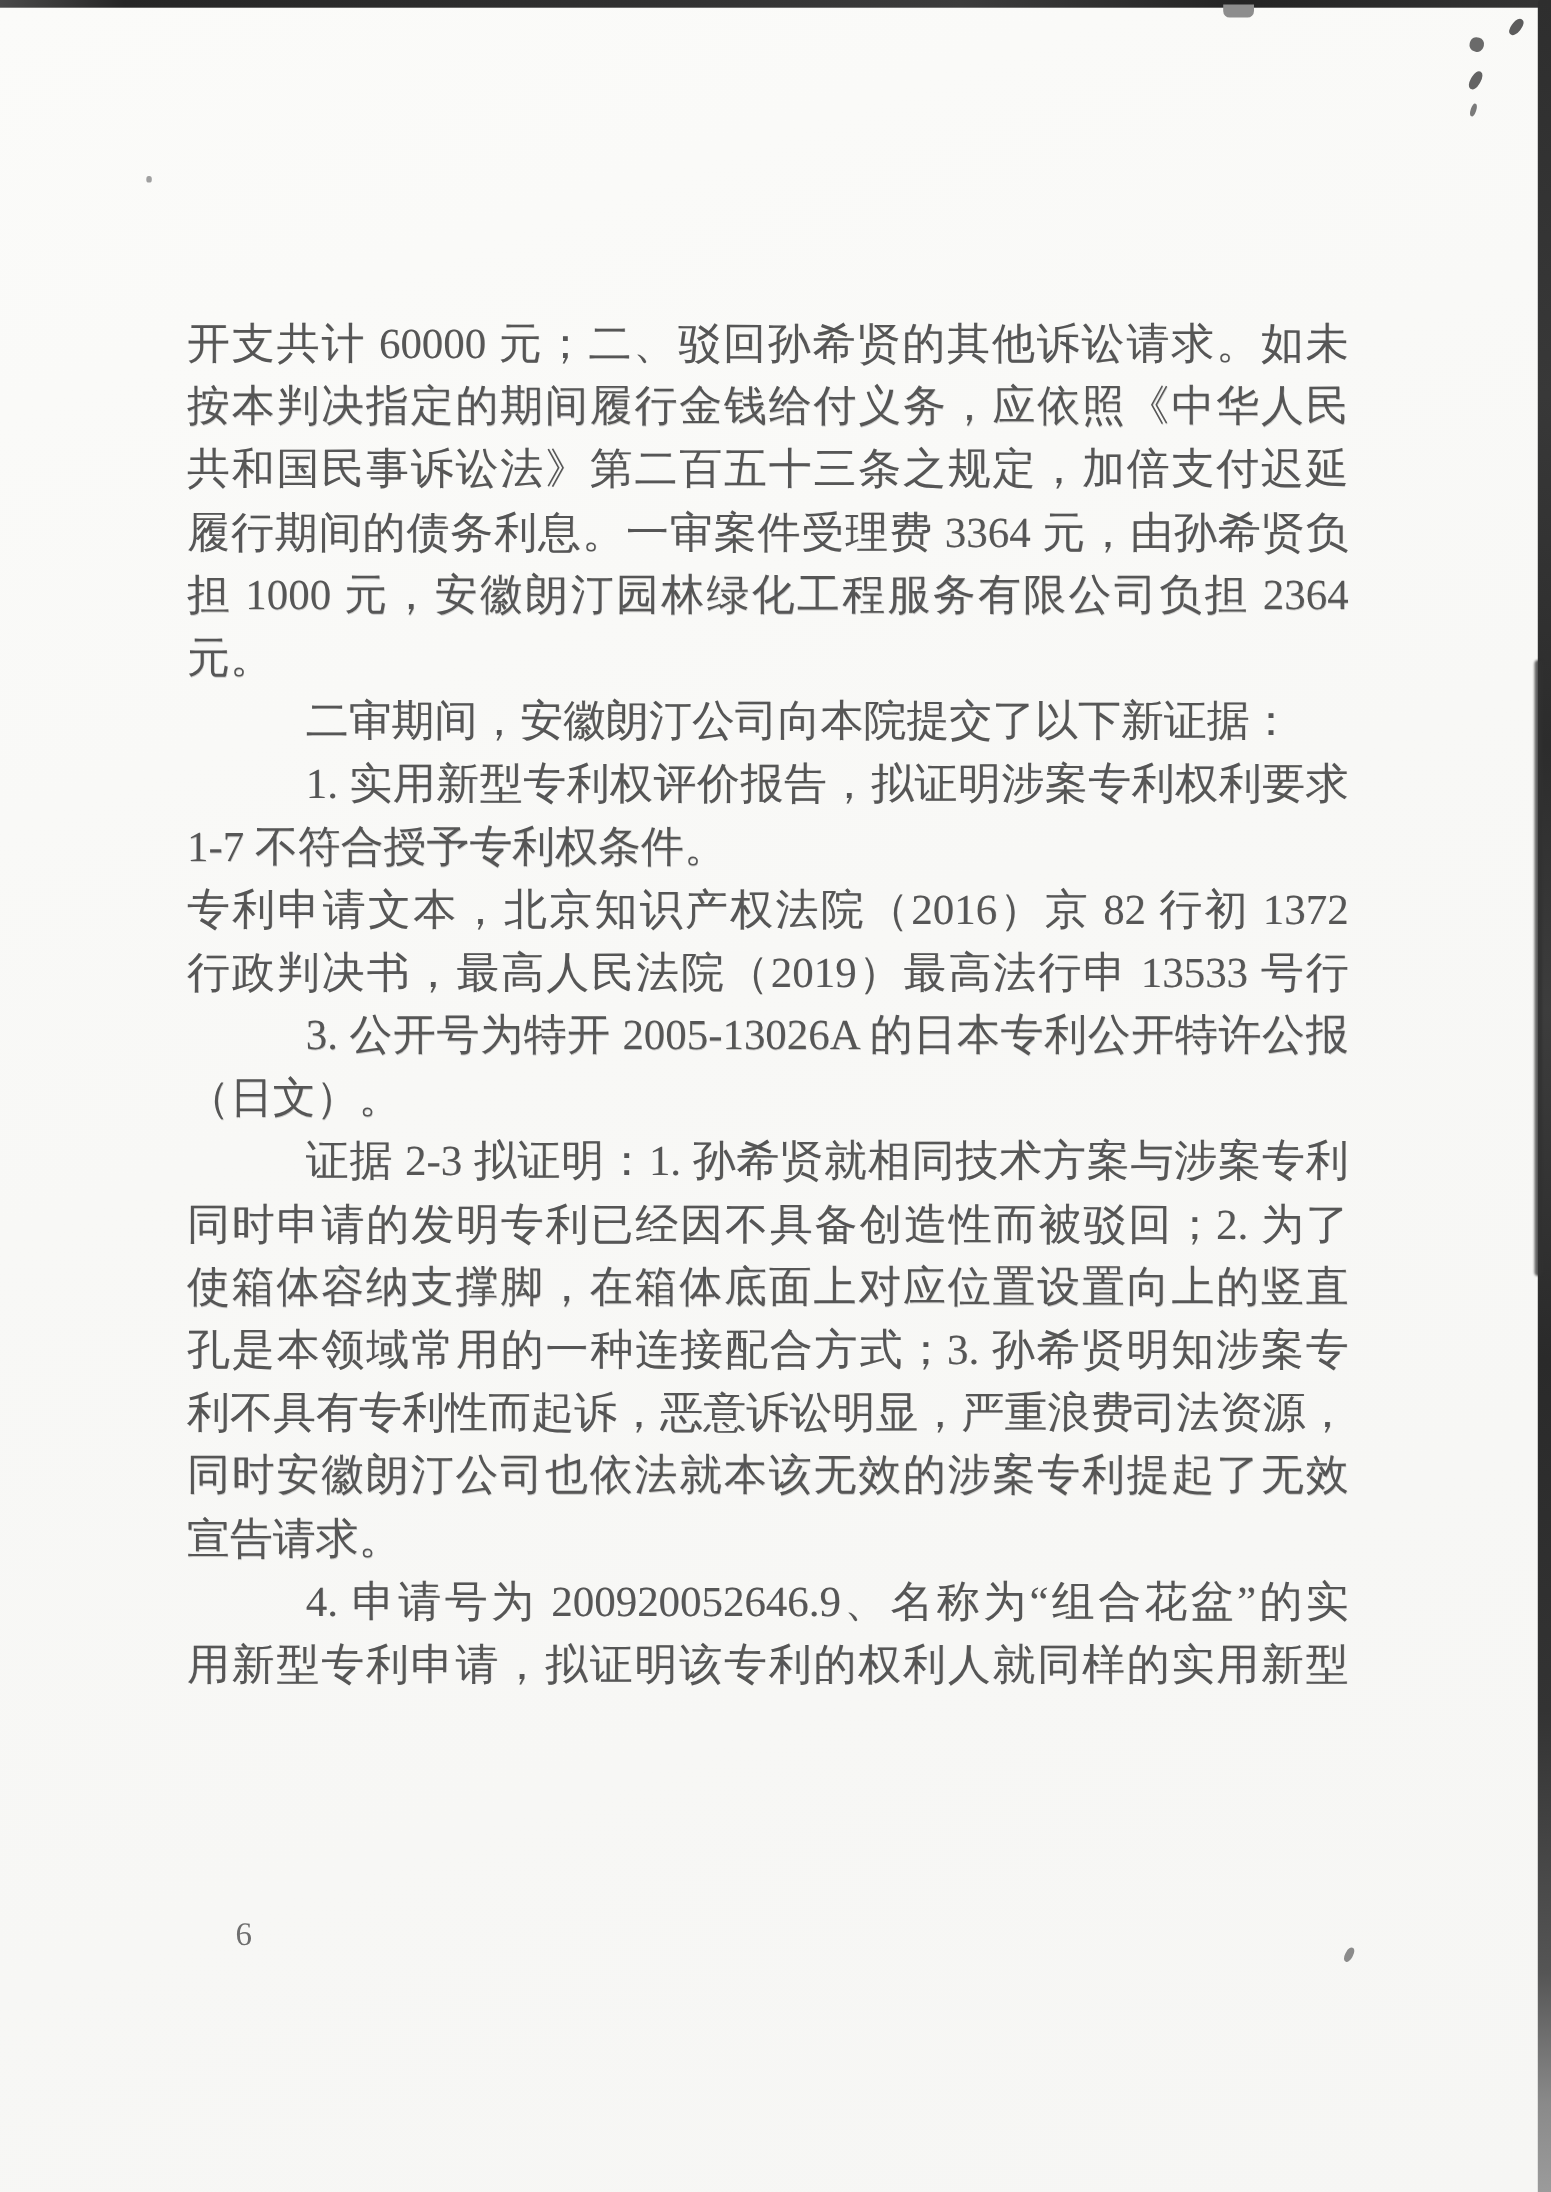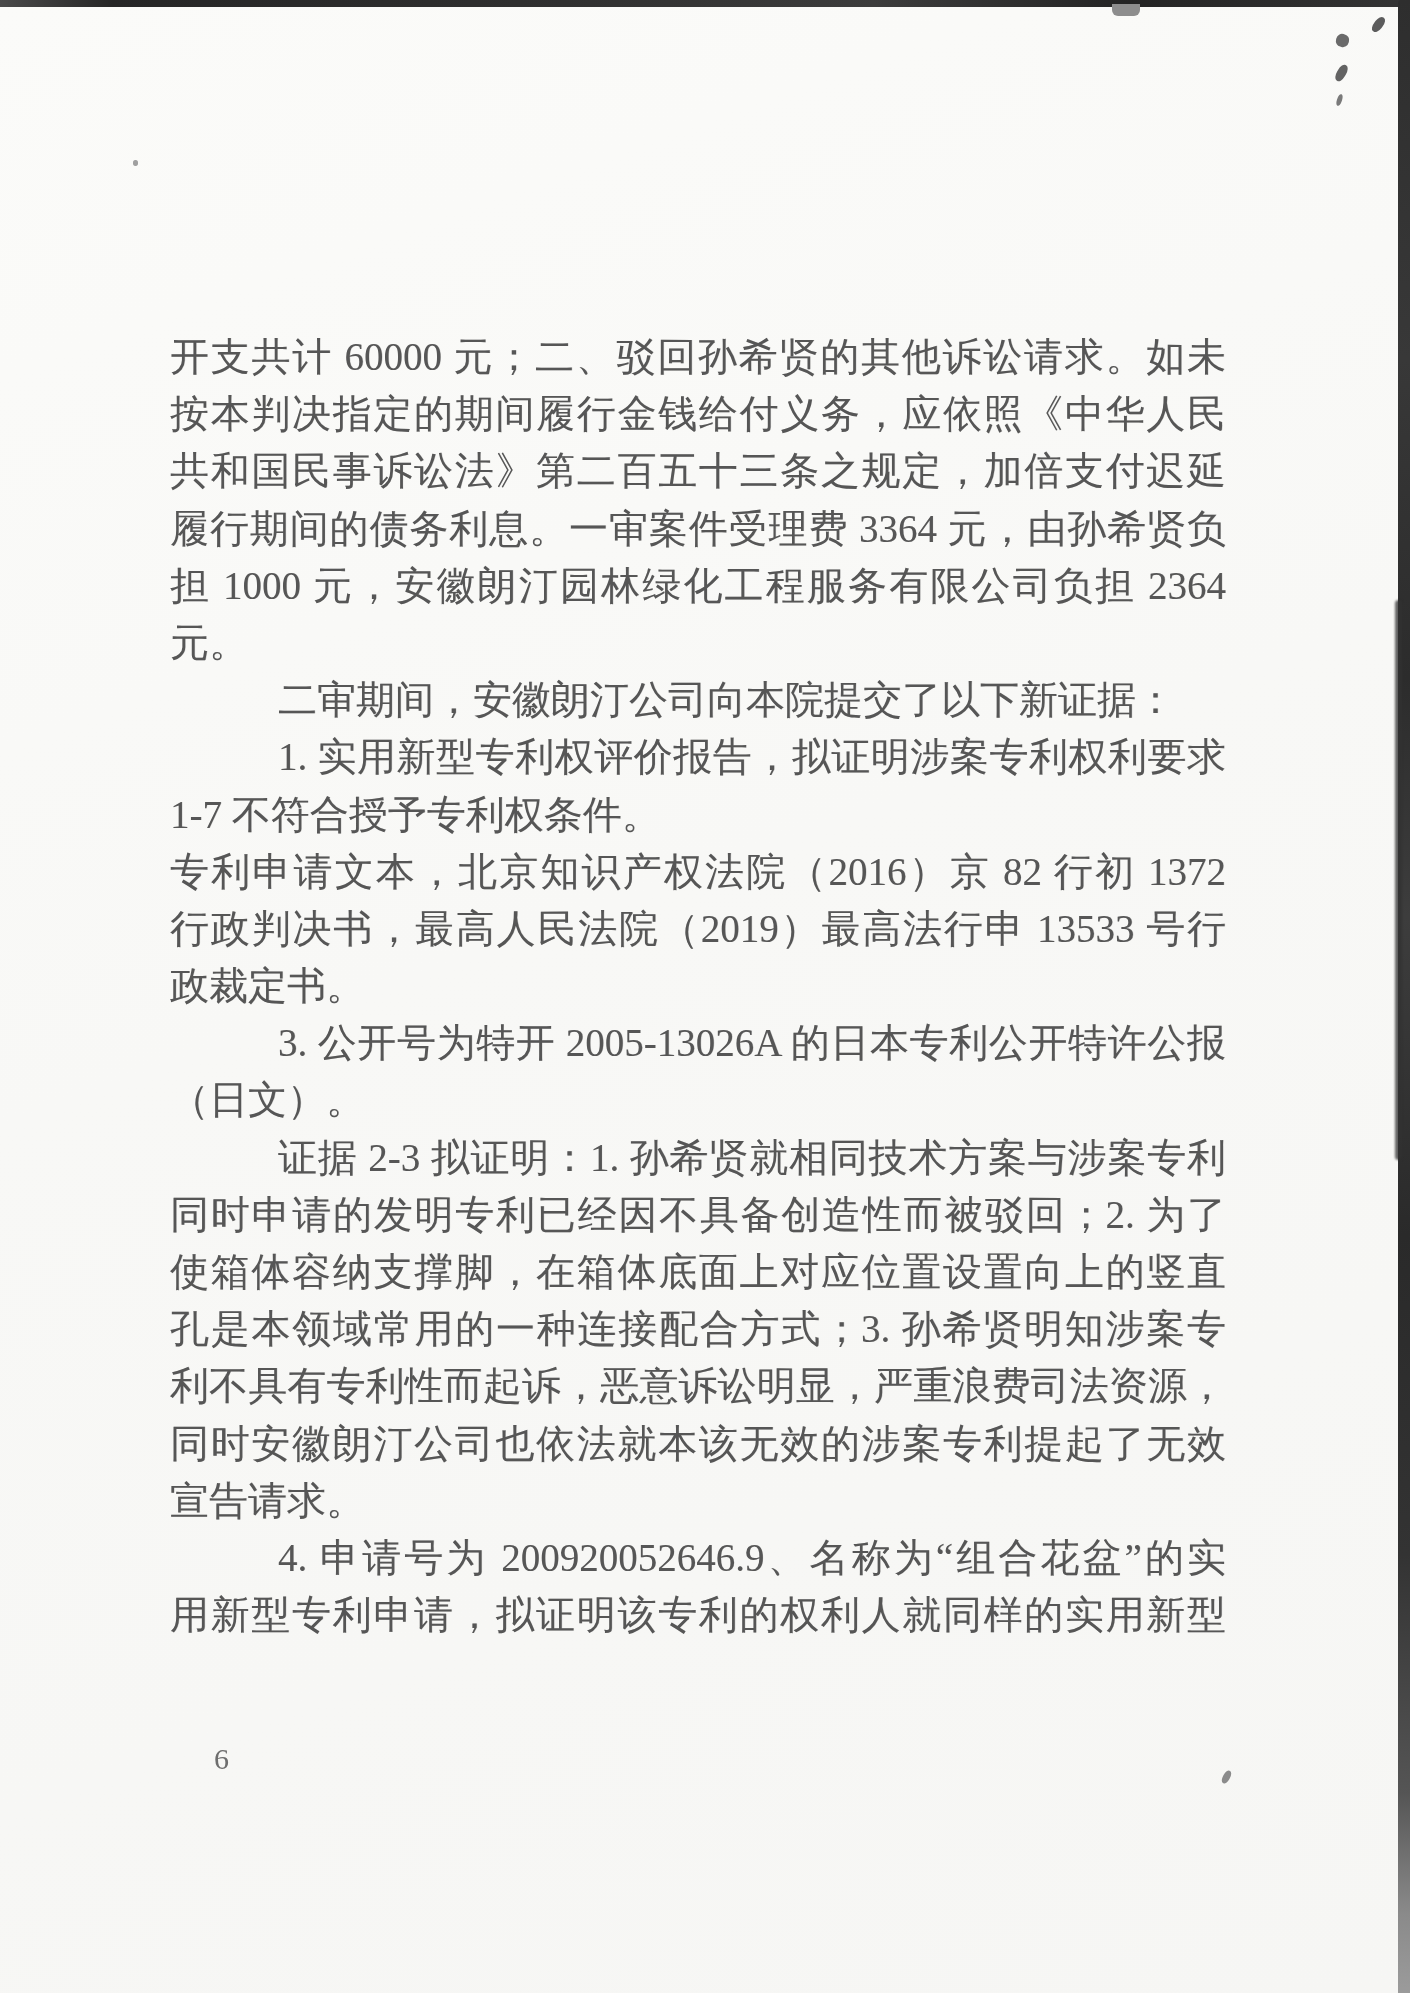--- a/index.html
+++ b/index.html
@@ -58,21 +58,20 @@
   .sp6 { left: 1223px; top: 1770px; width: 7px; height: 14px; transform: rotate(28deg); background:#8b8b8b; }
   
   .text-block {
     position: absolute;
     left: 170px;
     top: 284px;
     width: 1056px;
     color: #565656;
     font-size: 39px;
     text-shadow: 0.4px 0.4px 0.6px rgba(120,120,120,0.35);
-    margin-top: 44px;
   }
   .line {
     height: 57.2px;
     line-height: 57.2px;
     text-align: justify;
     text-align-last: justify;
     text-justify: inter-character;
     overflow: hidden;
   }
   .line.end { text-align-last: left; }
@@ -109,21 +108,20 @@
     <div class="line j">按本判决指定的期间履行金钱给付义务，应依照《中华人民</div>
     <div class="line j">共和国民事诉讼法》第二百五十三条之规定，加倍支付迟延</div>
     <div class="line j">履行期间的债务利息。一审案件受理费 3364 元，由孙希贤负</div>
     <div class="line j">担 1000 元，安徽朗汀园林绿化工程服务有限公司负担 2364</div>
     <div class="line end">元。</div>
     <div class="line ind end">二审期间，安徽朗汀公司向本院提交了以下新证据：</div>
     <div class="line ind j">1. 实用新型专利权评价报告，拟证明涉案专利权利要求</div>
     <div class="line end">1-7 不符合授予专利权条件。</div>
     <div class="line j">专利申请文本，北京知识产权法院（2016）京 82 行初 1372</div>
     <div class="line j">行政判决书，最高人民法院（2019）最高法行申 13533 号行</div>
-    <div class="line end">政裁定书。</div>
     <div class="line ind j">3. 公开号为特开 2005-13026A 的日本专利公开特许公报</div>
     <div class="line end">（日文）。</div>
     <div class="line ind j">证据 2-3 拟证明：1. 孙希贤就相同技术方案与涉案专利</div>
     <div class="line j">同时申请的发明专利已经因不具备创造性而被驳回；2. 为了</div>
     <div class="line j">使箱体容纳支撑脚，在箱体底面上对应位置设置向上的竖直</div>
     <div class="line j">孔是本领域常用的一种连接配合方式；3. 孙希贤明知涉案专</div>
     <div class="line j">利不具有专利性而起诉，恶意诉讼明显，严重浪费司法资源，</div>
     <div class="line j">同时安徽朗汀公司也依法就本该无效的涉案专利提起了无效</div>
     <div class="line end">宣告请求。</div>
     <div class="line ind j">4. 申请号为 200920052646.9、名称为“组合花盆”的实</div>

